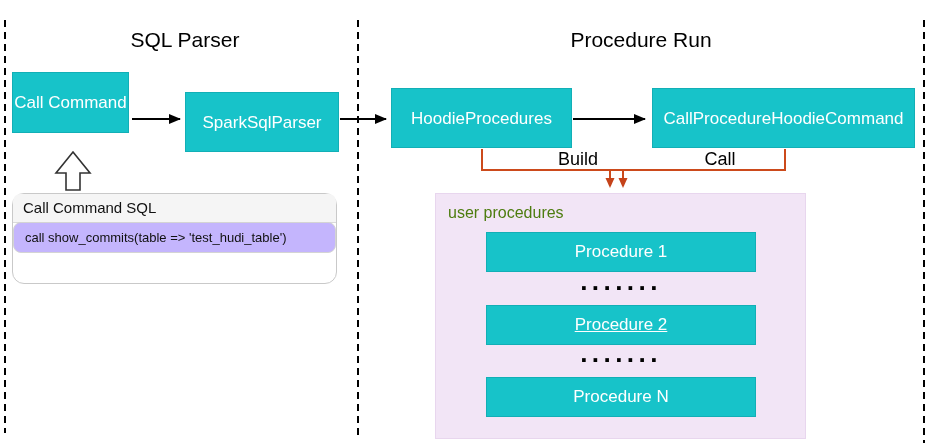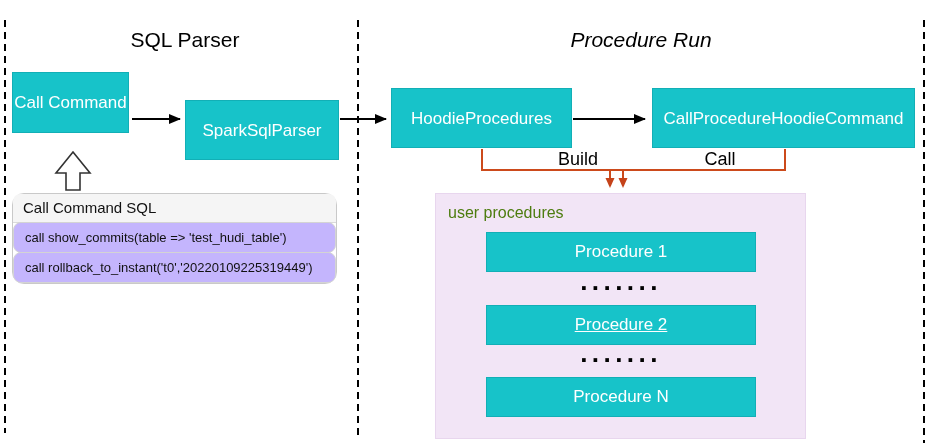--- a/index.html
+++ b/index.html
@@ -79,34 +79,33 @@
     <path d="M340,99 H386" stroke="#000" stroke-width="2" fill="none" marker-end="url(#arrowBlack)"></path>
     <path d="M573,99 H645" stroke="#000" stroke-width="2" fill="none" marker-end="url(#arrowBlack)"></path>
 
     <path d="M482,129 V150 H623 V166" stroke="#CC4A1B" stroke-width="2" fill="none" marker-end="url(#arrowOrange)"></path>
     <path d="M785,129 V150 H610 V166" stroke="#CC4A1B" stroke-width="2" fill="none" marker-end="url(#arrowOrange)"></path>
 
     <polygon points="73,132 90,153 80,153 80,170 66,170 66,153 56,153" fill="#fff" stroke="#333" stroke-width="1.6"></polygon>
   </svg>
 
   <div class="section-title" style="left:60px;width:250px;">SQL Parser</div>
-  <div class="section-title" style="left:516px;width:250px;font-style:italic;">Procedure Run</div>
+  <div class="section-title" style="left:516px;width:250px;">Procedure Run</div>
 
   <div class="tealbox" style="left:12px;top:52px;width:117px;height:61px;white-space:normal;">Call Command</div>
-  <div class="tealbox" style="left:185px;top:80px;width:154px;height:60px;">SparkSqlParser</div>
+  <div class="tealbox" style="left:185px;top:72px;width:154px;height:60px;">SparkSqlParser</div>
   <div class="tealbox" style="left:391px;top:68px;width:181px;height:60px;">HoodieProcedures</div>
   <div class="tealbox" style="left:652px;top:68px;width:263px;height:60px;">CallProcedureHoodieCommand</div>
 
   <div class="edge-label" style="left:533px;">Build</div>
   <div class="edge-label" style="left:675px;">Call</div>
 
   <div class="sql-card">
     <div class="sql-card-header">Call Command SQL</div>
     <div class="sql-row">call show_commits(table =&gt; 'test_hudi_table')</div>
-    <div class="sql-row">call rollback_to_instant('t0','20220109225319449')</div>
   </div>
 
   <div class="user-proc-panel">
     <div class="user-proc-label">user procedures</div>
 
     <div class="proc-box" style="top:38px;">Procedure 1</div>
     <div class="dots-row" style="top:83px;">·······</div>
     <div class="proc-box" style="top:111px;text-decoration:underline;">Procedure 2</div>
     <div class="dots-row" style="top:155px;">·······</div>
     <div class="proc-box" style="top:183px;">Procedure N</div>

